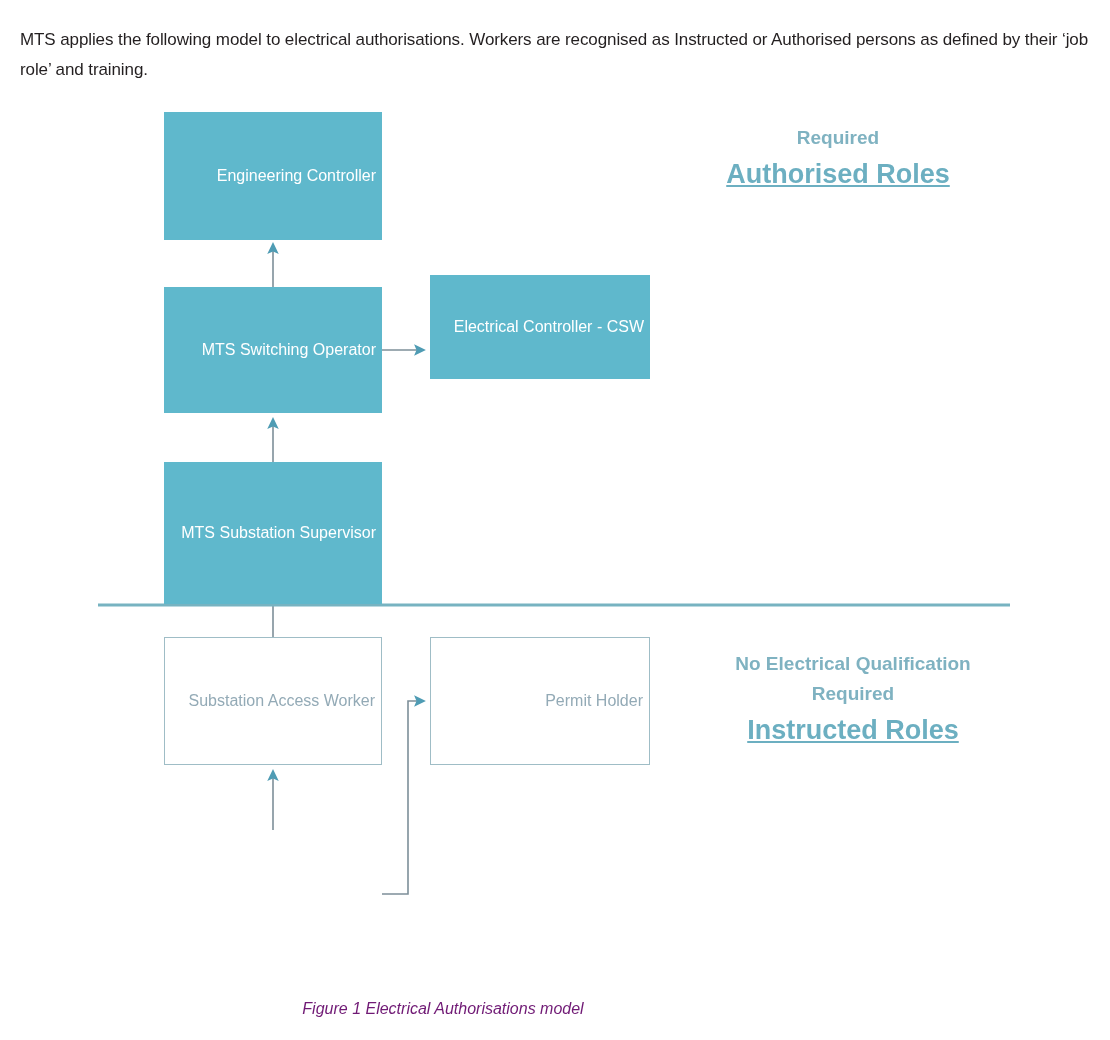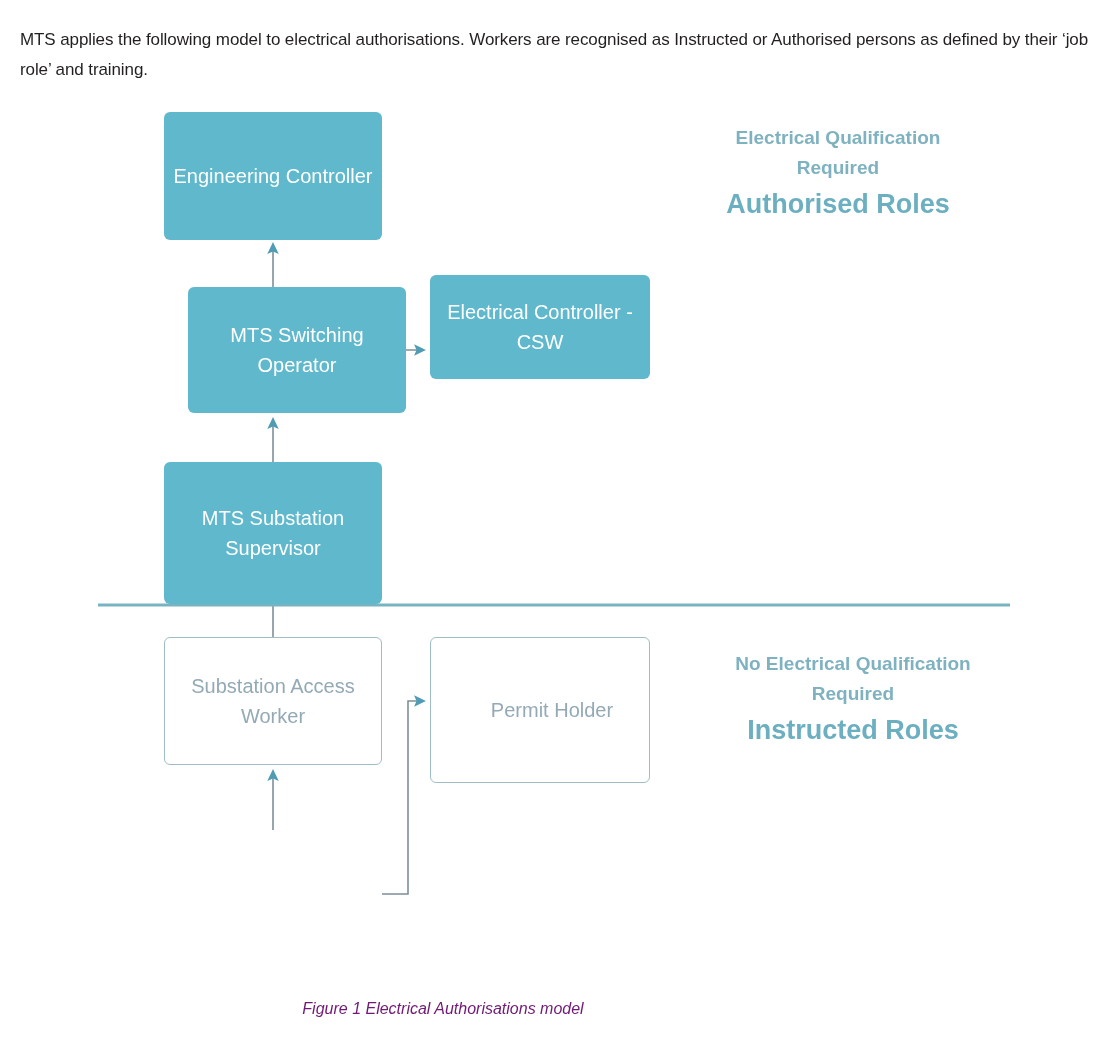--- a/index.html
+++ b/index.html
@@ -41,26 +41,25 @@
     left: 0;
     top: 0;
   }
 
   
   .node {
     position: absolute;
     box-sizing: border-box;
     display: flex;
     align-items: center;
-    justify-content: center;
+    justify-content: flex-end;
     text-align: center;
-    font-size: 20px;
+    font-size: 16px;
     line-height: 30px;
     font-weight: 400;
-    border-radius: 6px;
   }
   .node.filled {
     background: #5fb8cc;
     color: #ffffff;
     border: none;
   }
   .node.outline {
     background: #ffffff;
     border: 1.6px solid #9fbdc6;
     color: #93aab6;
@@ -80,20 +79,21 @@
     font-weight: bold;
     color: #7fb2c1;
   }
   .group-caption .big {
     display: block;
     font-size: 27px;
     line-height: 38px;
     font-weight: bold;
     color: #6cafc1;
     margin-top: 2px;
+    text-decoration: underline;
   }
 
   
   #figure-caption {
     position: absolute;
     left: 0;
     top: 1000px;
     width: 886px;
     text-align: center;
     font-style: italic;
@@ -127,43 +127,42 @@
 
     <path d="M382,799 L408,799 L408,606 L424,606" fill="none" stroke="#7d8f99" stroke-width="1.6" marker-end="url(#ah)"></path>
 
     <line x1="98" y1="510" x2="1010" y2="510" stroke="#77b3c1" stroke-width="3.2"></line>
   </svg>
 
   <div class="node filled" style="left:164px; top:17px; width:218px; height:128px;">
     <span class="label">Engineering Controller</span>
   </div>
 
-  <div class="node filled" style="left:164px; top:192px; width:218px; height:126px;margin-left:24px;">
+  <div class="node filled" style="left:164px; top:192px; width:218px; height:126px;">
     <span class="label">MTS Switching Operator</span>
   </div>
 
   <div class="node filled" style="left:430px; top:180px; width:220px; height:104px;">
     <span class="label">Electrical Controller - CSW</span>
   </div>
 
   <div class="node filled" style="left:164px; top:367px; width:218px; height:142px;">
     <span class="label">MTS Substation Supervisor</span>
   </div>
 
   <div class="node outline" style="left:164px; top:542px; width:218px; height:128px;">
     <span class="label">Substation Access Worker</span>
   </div>
 
-  <div class="node outline" style="left:430px; top:542px; width:220px; height:146px;padding-left:24px;">
+  <div class="node outline" style="left:430px; top:542px; width:220px; height:128px;padding-left:24px;">
     <span class="label">Permit Holder</span>
   </div>
 
 
   <div class="group-caption" style="left:673px; top:28px;">
-    <span class="small">Electrical Qualification</span>
     <span class="small">Required</span>
     <span class="big">Authorised Roles</span>
   </div>
 
   <div class="group-caption" style="left:688px; top:554px;">
     <span class="small">No Electrical Qualification</span>
     <span class="small">Required</span>
     <span class="big">Instructed Roles</span>
   </div>
 

